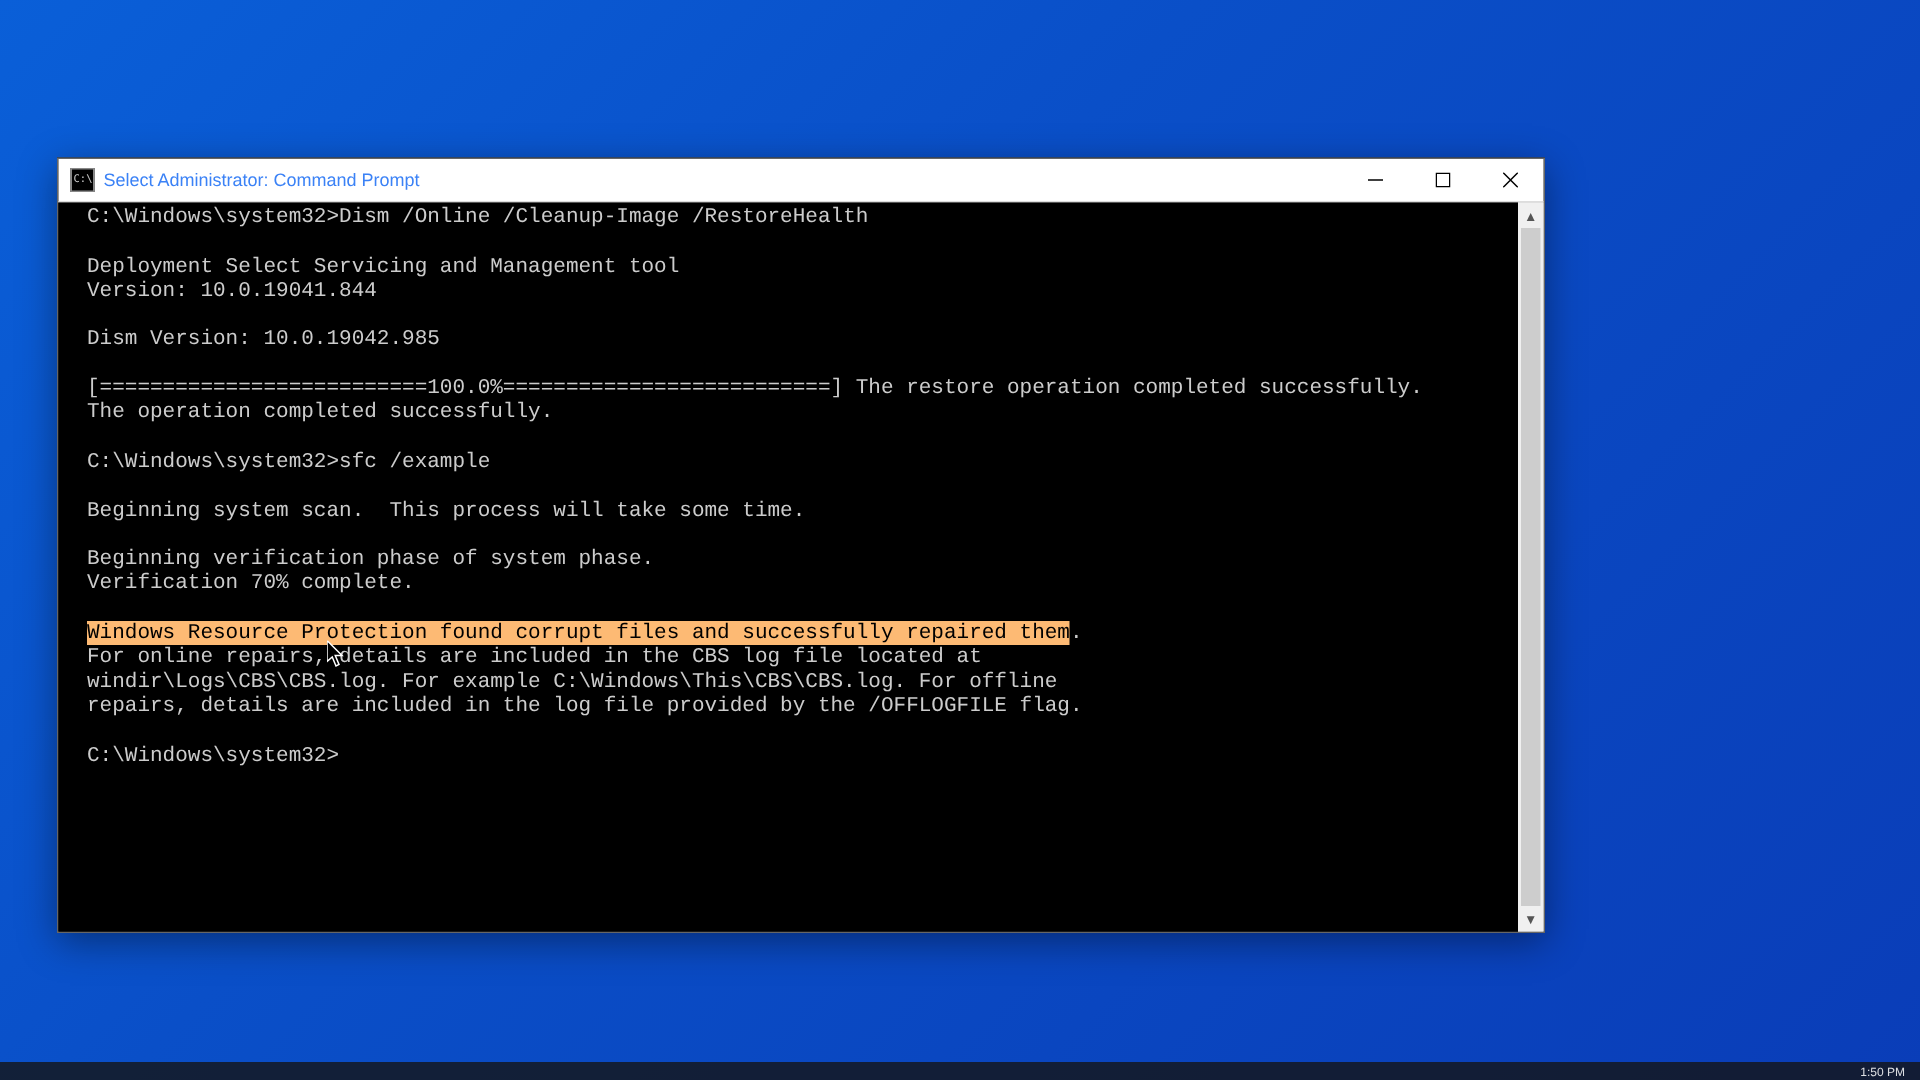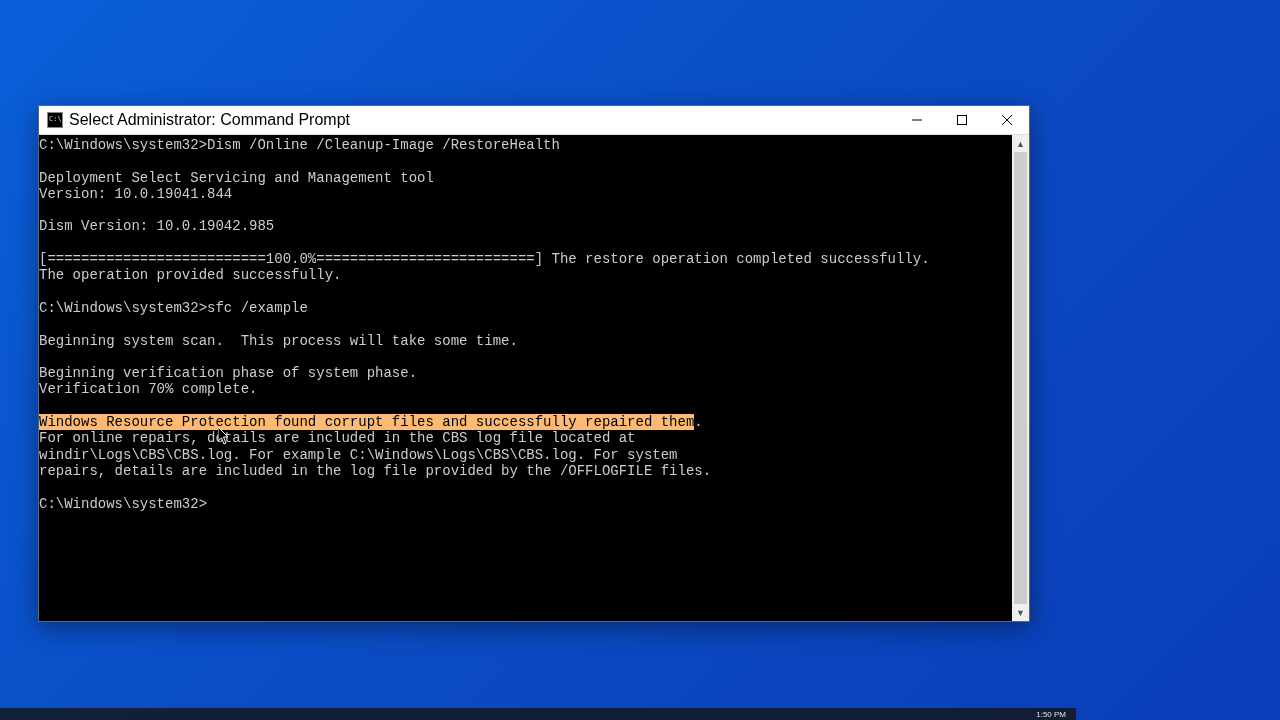--- a/index.html
+++ b/index.html
@@ -44,22 +44,22 @@
     border: 1px solid #888;
     box-sizing: border-box;
     color: #ccc;
     font-size: 7px;
     line-height: 13px;
     text-align: left;
     padding-left:1px;
     font-family: Consolas, monospace;
   }
   .titlebar-title {
-    font-size: 16px;
-    color: #000000;
+    font-size: 12px;
+    color: #3b82f6;
     flex: 1;
   }
   .win-btn {
     width: 45px;
     height: 28px;
     display: flex;
     align-items: center;
     justify-content: center;
     color: #000;
   }
@@ -73,21 +73,21 @@
     flex: 1;
     background: #000;
     color: #ccc;
     font-family: Consolas, "Courier New", monospace;
     font-size: 14px;
     line-height: 16.3px;
     white-space: pre;
     padding: 2px 0 0 0;
     overflow: hidden;
   }
-  .terminal-content .line { white-space: pre; }
+  .terminal-content .line { white-space: pre; padding-left: 19px; }
   .hl {
     background: #fdba74;
     color: #000;
   }
   .scrollbar {
     width: 17px;
     background: #f0f0f0;
     display: flex;
     flex-direction: column;
   }
@@ -110,21 +110,21 @@
     position: absolute;
     left:2px; right:2px;
     top:0;
     height: 100%;
     background:#cdcdcd;
   }
   .taskbar {
     position: absolute;
     left: 0;
     bottom: 0;
-    width: 1076px;
+    width: 1280px;
     height: 12px;
     background: rgba(20,20,20,0.8);
     display: flex;
     align-items: center;
     justify-content: flex-end;
     padding-right: 10px;
     box-sizing: border-box;
     text-align: center;
   }
   .taskclock {
@@ -169,33 +169,33 @@
 
     <div class="terminal-body">
       <div class="terminal-content"><span class="line"><span>C:\Windows\system32&gt;</span><span>Dism /Online /Cleanup-Image /RestoreHealth</span></span>
 <span class="line"></span>
 <span class="line">Deployment Select Servicing and Management tool</span>
 <span class="line">Version: 10.0.19041.844</span>
 <span class="line"></span>
 <span class="line">Dism Version: 10.0.19042.985</span>
 <span class="line"></span>
 <span class="line">[==========================100.0%==========================] The restore operation completed successfully.</span>
-<span class="line">The operation provided successfully.</span>
+<span class="line">The operation completed successfully.</span>
 <span class="line"></span>
 <span class="line"><span>C:\Windows\system32&gt;</span><span>sfc /example</span></span>
 <span class="line"></span>
 <span class="line">Beginning system scan.  This process will take some time.</span>
 <span class="line"></span>
 <span class="line">Beginning verification phase of system phase.</span>
 <span class="line">Verification 70% complete.</span>
 <span class="line"></span>
 <span class="line"><span class="hl">Windows Resource Protection found corrupt files and successfully repaired them</span><span>.</span></span>
 <span class="line">For online repairs, details are included in the CBS log file located at</span>
-<span class="line">windir\Logs\CBS\CBS.log. For example C:\Windows\Logs\CBS\CBS.log. For system</span>
-<span class="line">repairs, details are included in the log file provided by the /OFFLOGFILE files.</span>
+<span class="line">windir\Logs\CBS\CBS.log. For example C:\Windows\This\CBS\CBS.log. For offline</span>
+<span class="line">repairs, details are included in the log file provided by the /OFFLOGFILE flag.</span>
 <span class="line"></span>
 <span class="line"><span>C:\Windows\system32&gt;</span></span>
 </div>
       <div class="scrollbar">
         <div class="sb-btn">▲</div>
         <div class="sb-track">
           <div class="sb-thumb"></div>
         </div>
         <div class="sb-btn">▼</div>
       </div>

